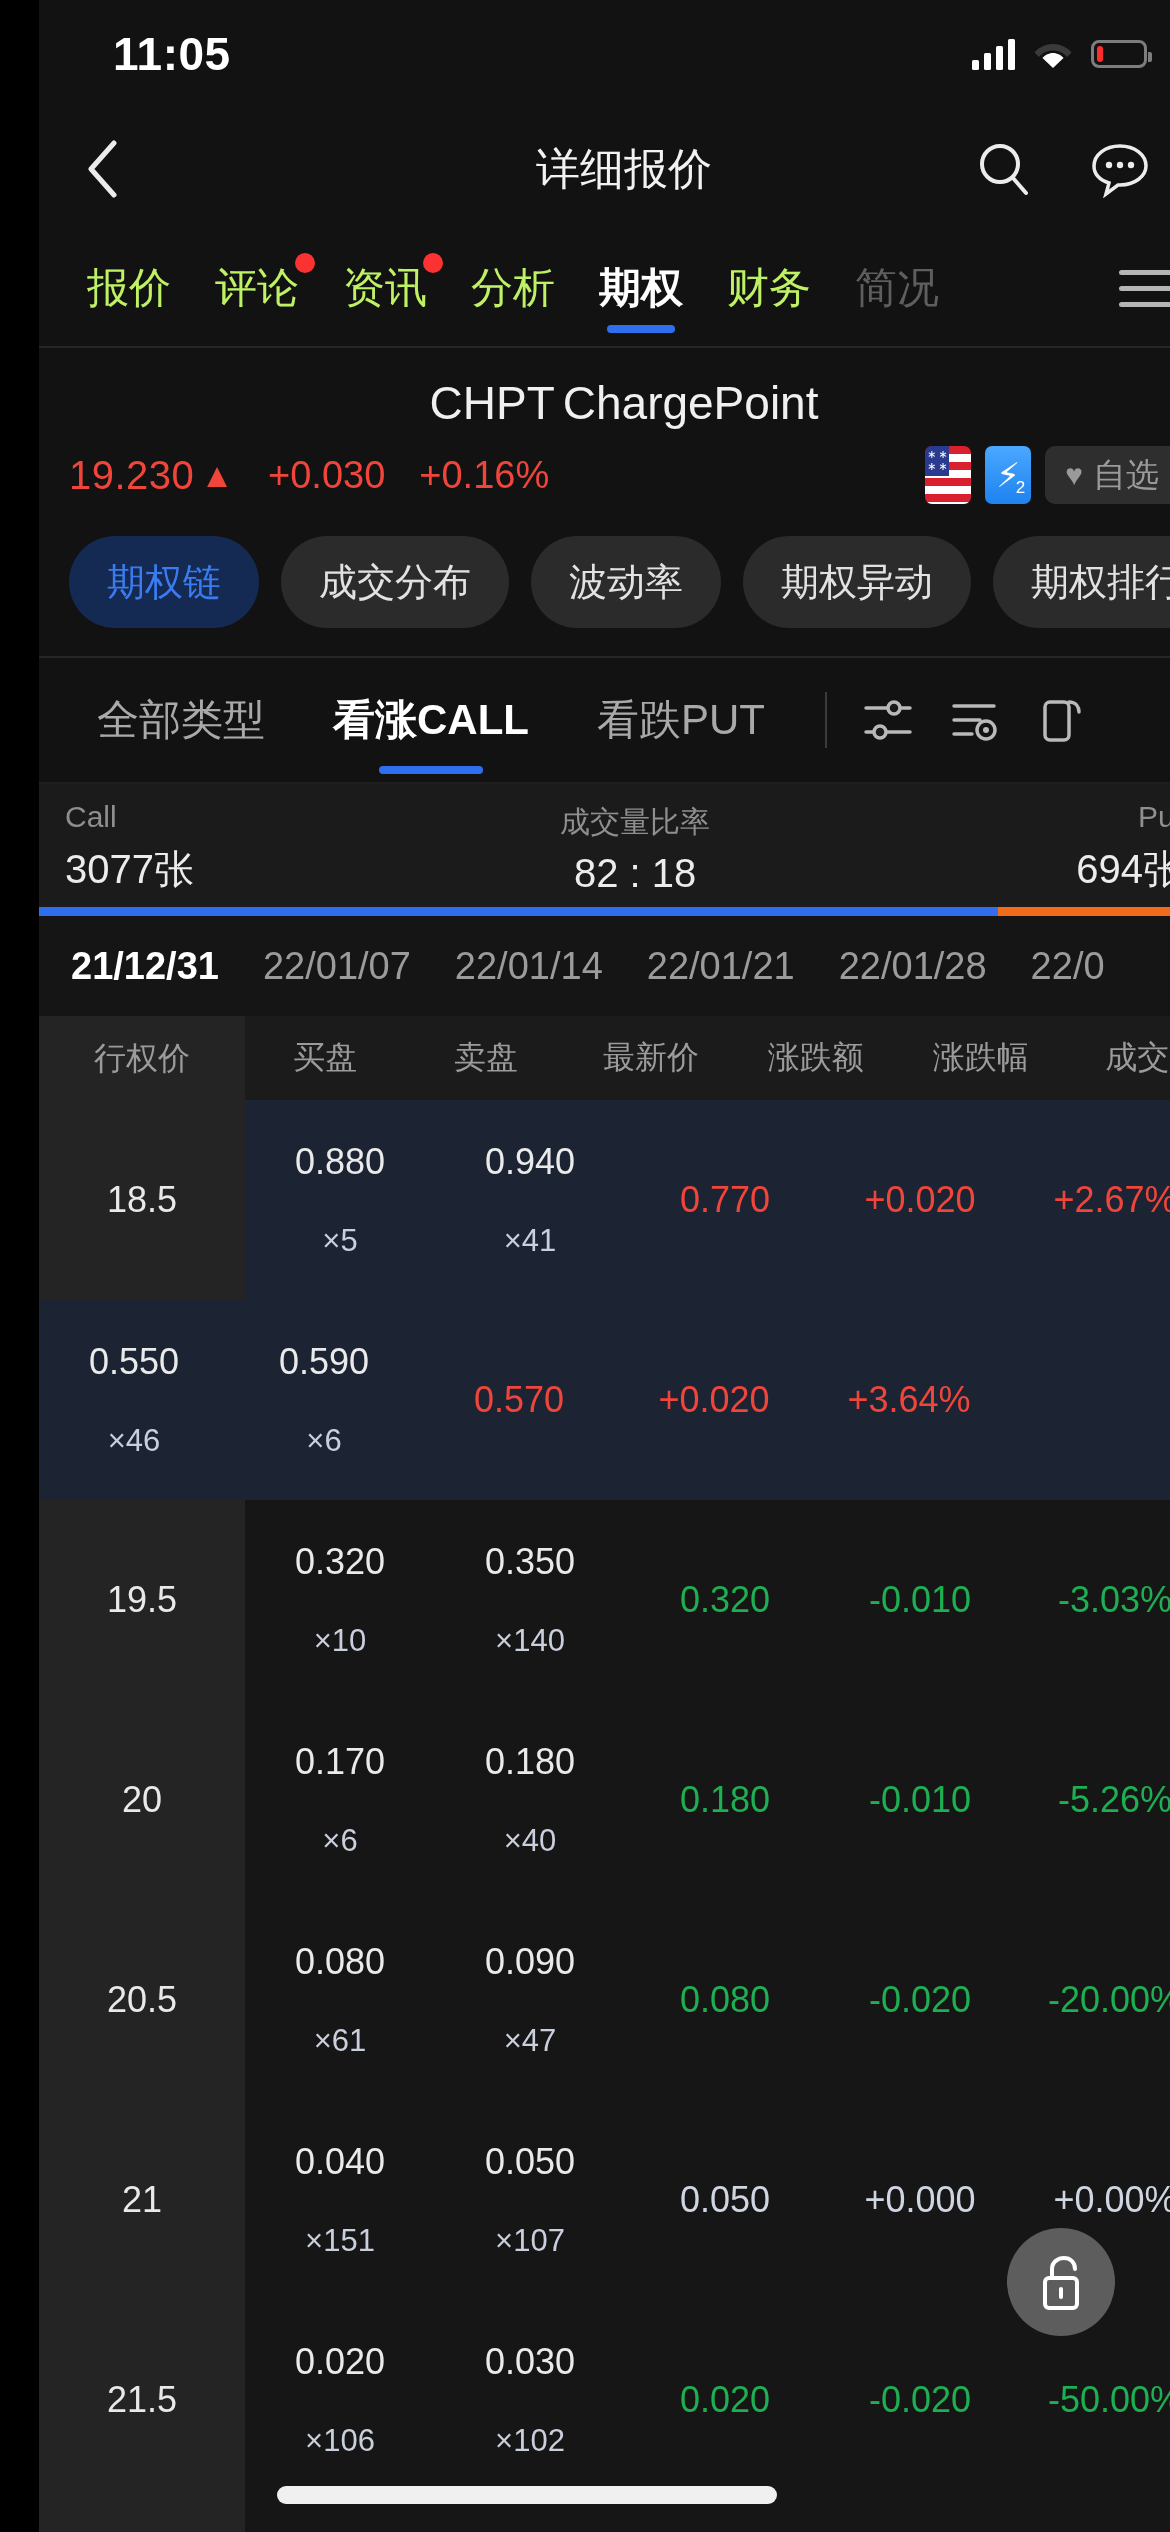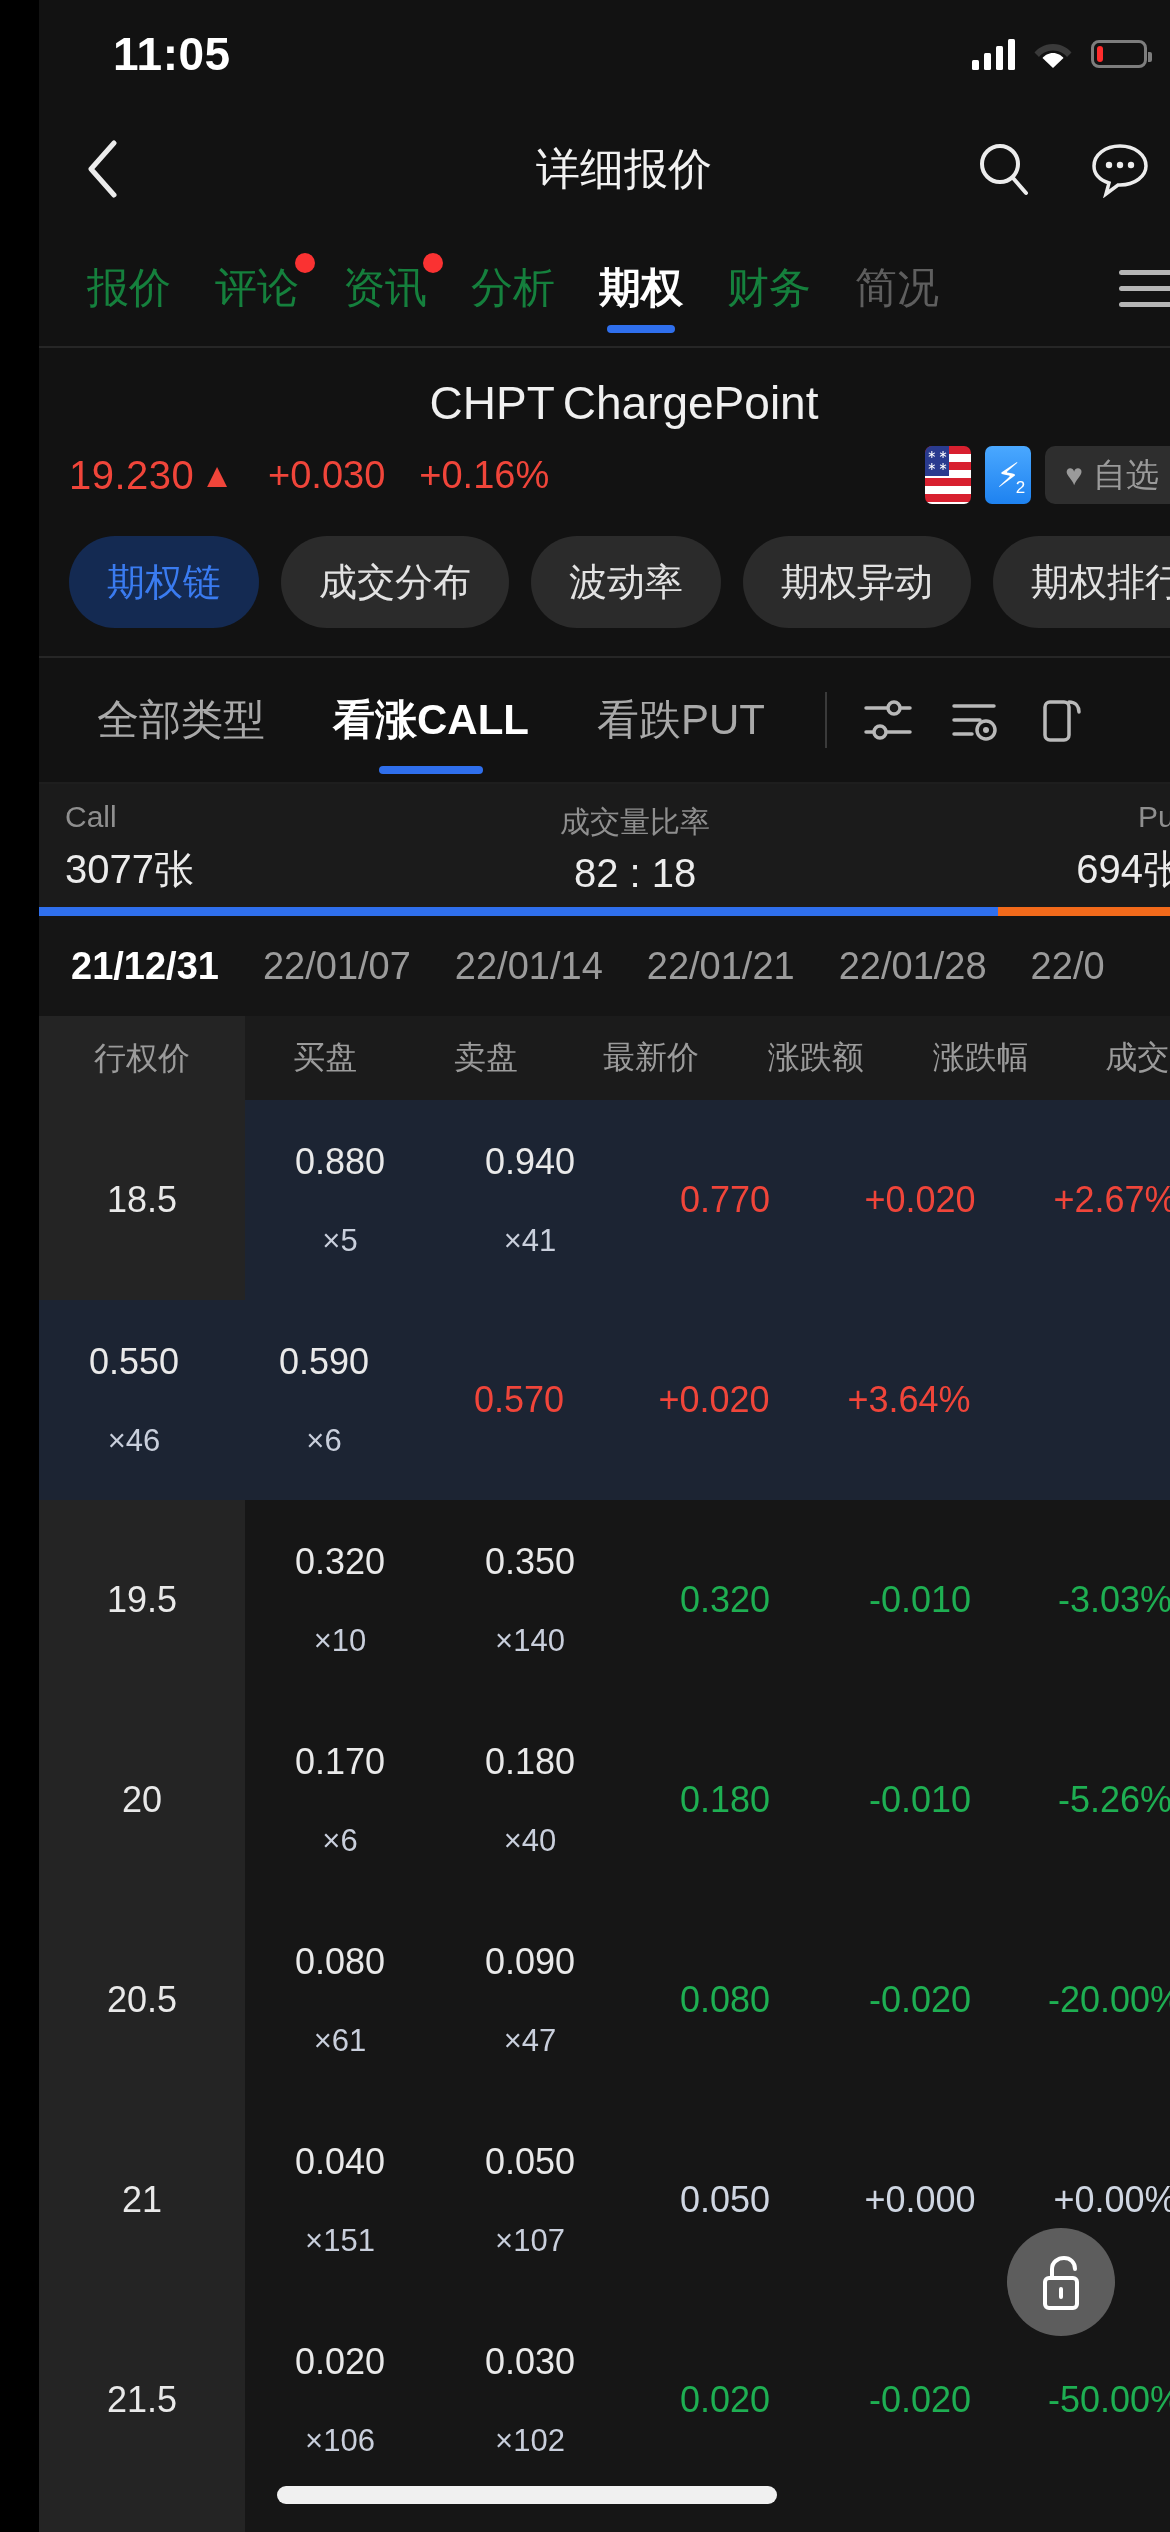--- a/index.html
+++ b/index.html
@@ -35,21 +35,21 @@
   .navbar{ height:122px; display:flex; align-items:center; padding:0 46px; background:#121212; position:relative;}
   .nav-back{ width:70px; height:70px; display:flex; align-items:center; justify-content:flex-start;}
   .nav-title{ position:absolute; left:0; right:0; text-align:center; font-size:44px; color:#f2f2f2; pointer-events:none;}
   .nav-actions{ margin-left:auto; display:flex; align-items:center; gap:30px; z-index:2;}
 
   
   .sectiontabs{
     height:118px; display:flex; align-items:center; padding:0 26px;
     background:#121212; border-bottom:2px solid #262626; position:relative;
   }
-  .stab{ position:relative; padding:0 22px; font-size:42px; color:#15803d; line-height:118px; white-space:nowrap;}
+  .stab{ position:relative; padding:0 22px; font-size:42px; color:#bef264; line-height:118px; white-space:nowrap;}
   .stab.active{ color:#ffffff; font-weight:700; }
   .stab.active:after{
     content:""; position:absolute; left:50%; transform:translateX(-50%);
     bottom:14px; width:68px; height:8px; background:#2f6fed; border-radius:4px;
   }
   .stab.faded{ color:#5e5e5e; }
   .dot-badge{
     position:absolute; top:24px; right:6px; width:20px; height:20px;
     background:#fa3232; border-radius:50%;
   }

